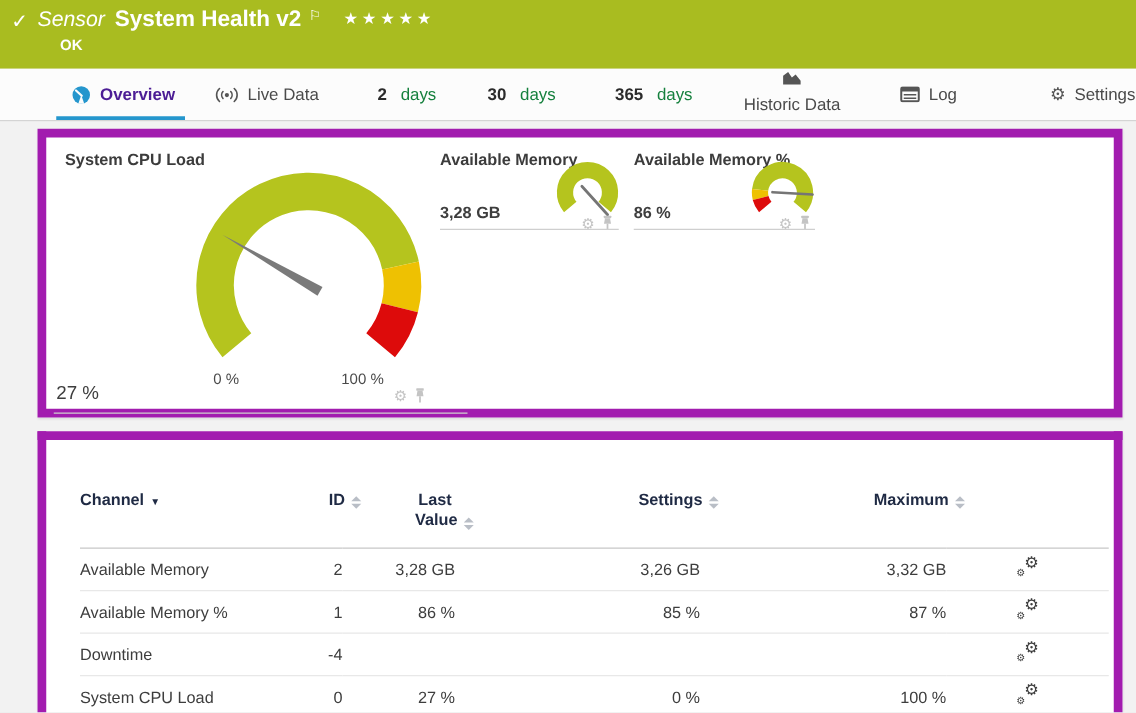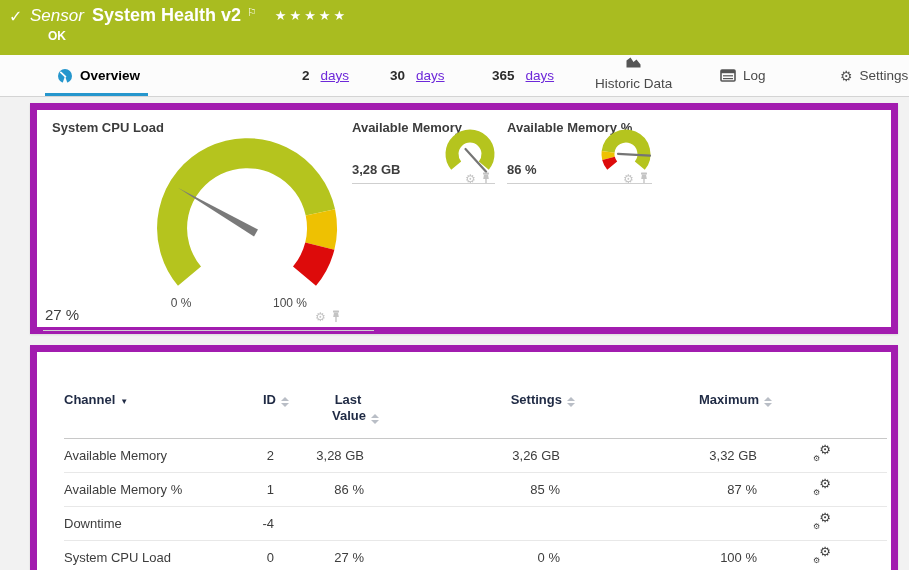--- a/index.html
+++ b/index.html
@@ -13,23 +13,23 @@
   .titlerow { position:absolute; left:30px; top:5px; display:flex; align-items:flex-end; gap:8px; white-space:nowrap; }
   .kind { font-style:italic; font-size:17px; font-weight:400; }
   .sname { font-size:18px; font-weight:700; }
   .flag { font-size:11px; position:relative; top:-7px; left:-2px; }
   .stars { font-size:13px; letter-spacing:3px; position:relative; top:-3px; margin-left:8px; }
   .status-ok { position:absolute; left:48px; top:29px; font-size:12px; font-weight:700; }
 
   
   .tabbar { position:absolute; left:0; top:55px; width:909px; height:42px; background:#fcfcfc; border-bottom:1px solid #d4d4d4; }
   .tab { position:absolute; top:0; height:41px; display:flex; align-items:center; gap:7px; font-size:13.5px; color:#4a4a4a; cursor:pointer; white-space:nowrap; }
-  .tab.active { color:#000000; font-weight:700;text-align:right; }
+  .tab.active { color:#4c1d95; font-weight:700;text-align:right; }
   .tab b { color:#2b2b2b; margin-right:4px; }
-  .tab .unit { color:#6d28d9; font-weight:400;text-decoration:underline; }
+  .tab .unit { color:#15803d; font-weight:400; }
   .tab-underline { position:absolute; left:45px; top:38px; width:103px; height:3px; background:#2596cd; }
   .gearglyph { font-size:14px; color:#555; }
 
   
   .panel { position:absolute; left:30px; width:868px; background:#fff; border:7px solid #a21caf; box-shadow:0 1px 2px rgba(0,0,0,0.10); }
   .panel1 { top:103px; height:231px; }
   .panel2 { top:345px; height:230px; border-bottom:none; }
 
   
   .gtitle { position:absolute; font-size:13px; font-weight:700; color:#3c3c3c; }
@@ -81,20 +81,28 @@
   </div>
 
   <div class="tabbar">
     <div class="tab active" style="left:57px;">
       <svg width="16" height="16" viewBox="0 0 16 16">
         <circle cx="8" cy="8" r="7" fill="#2596cd"></circle>
         <path d="M8 8 L5.6 15 L10.4 15 Z" fill="#fcfcfc"></path>
         <line x1="8.4" y1="8.6" x2="3.8" y2="4.4" stroke="#fcfcfc" stroke-width="1.8" stroke-linecap="round"></line>
       </svg>
       <span>Overview</span>
+    </div>
+    <div class="tab" style="left:172px;">
+      <svg width="19" height="14" viewBox="0 0 19 14">
+        <circle cx="9.5" cy="7" r="1.7" fill="#555"></circle>
+        <path d="M6.4 4.2 a4.2 4.2 0 0 0 0 5.6 M12.6 4.2 a4.2 4.2 0 0 1 0 5.6" stroke="#555" stroke-width="1.3" fill="none" stroke-linecap="round"></path>
+        <path d="M3.6 1.8 a7 7 0 0 0 0 10.4 M15.4 1.8 a7 7 0 0 1 0 10.4" stroke="#555" stroke-width="1.3" fill="none" stroke-linecap="round"></path>
+      </svg>
+      <span>Live Data</span>
     </div>
     <div class="tab" style="left:302px;">
       <b>2</b>
       <span class="unit">days</span>
     </div>
     <div class="tab" style="left:390px;">
       <b>30</b>
       <span class="unit">days</span>
     </div>
     <div class="tab" style="left:492px;">

